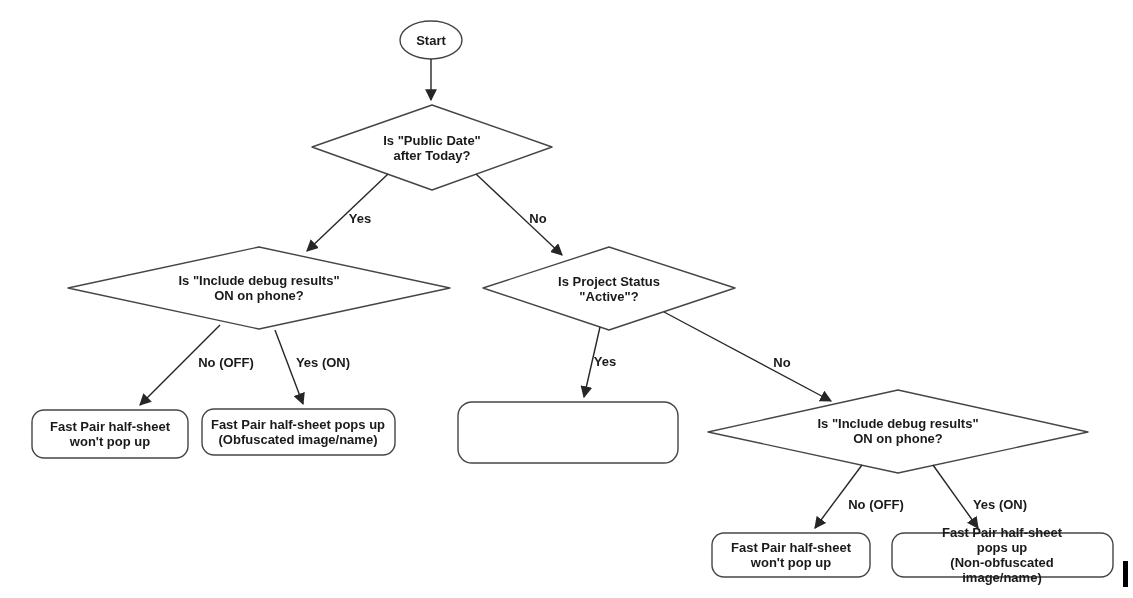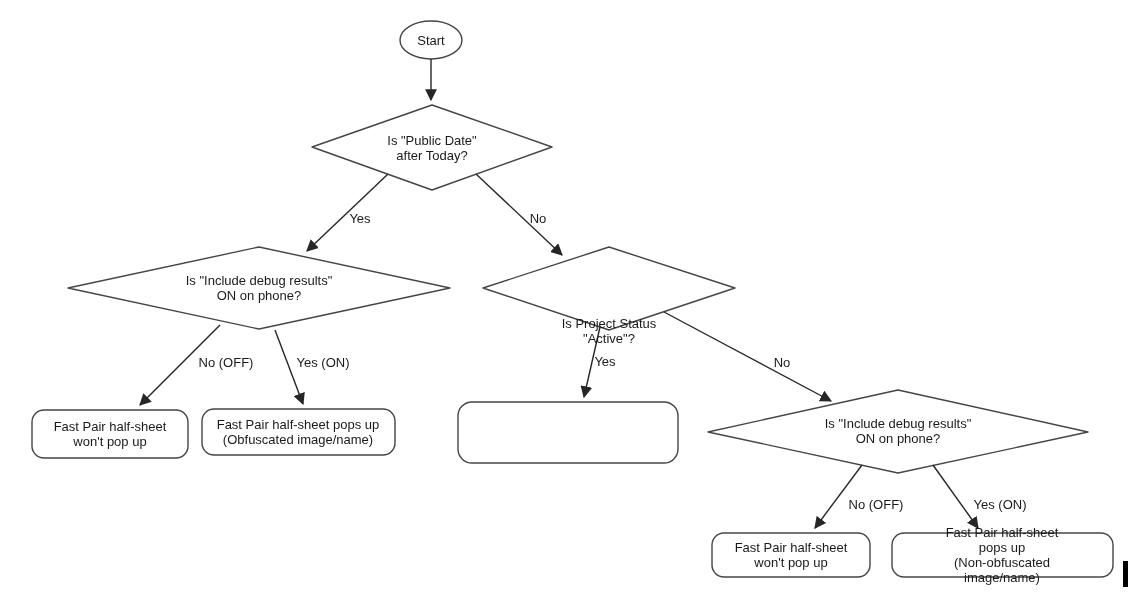--- a/index.html
+++ b/index.html
@@ -4,20 +4,21 @@
 <style>
   html, body { margin: 0; padding: 0; background: #ffffff; }
   .canvas {
     position: relative;
     width: 1133px;
     height: 598px;
     background: #ffffff;
     font-family: "Liberation Sans", sans-serif;
     color: #1a1a1a;
     overflow: hidden;
+    font-weight: bold;
   }
   .canvas svg { position: absolute; left: 0; top: 0; }
   .label {
     position: absolute;
     transform: translate(-50%, -50%);
     text-align: center;
     white-space: pre-line;
     font-size: 13px;
     line-height: 15px;
     color: #1a1a1a;
@@ -78,21 +79,21 @@
   </svg>
 
   <div class="label" style="left:431px; top:40px;">Start</div>
 
   <div class="label" style="left:432px; top:148px;">Is "Public Date"
 after Today?</div>
 
   <div class="label" style="left:259px; top:288px;">Is "Include debug results"
 ON on phone?</div>
 
-  <div class="label" style="left:609px; top:289px;margin-top:42px;">Is Project Status
+  <div class="label" style="left:609px; top:289px;">Is Project Status
 "Active"?</div>
 
   <div class="label" style="left:898px; top:431px;">Is "Include debug results"
 ON on phone?</div>
 
   <div class="label" style="left:110px; top:434px;">Fast Pair half-sheet
 won't pop up</div>
 
   <div class="label" style="left:298px; top:432px;">Fast Pair half-sheet pops up
 (Obfuscated image/name)</div>

